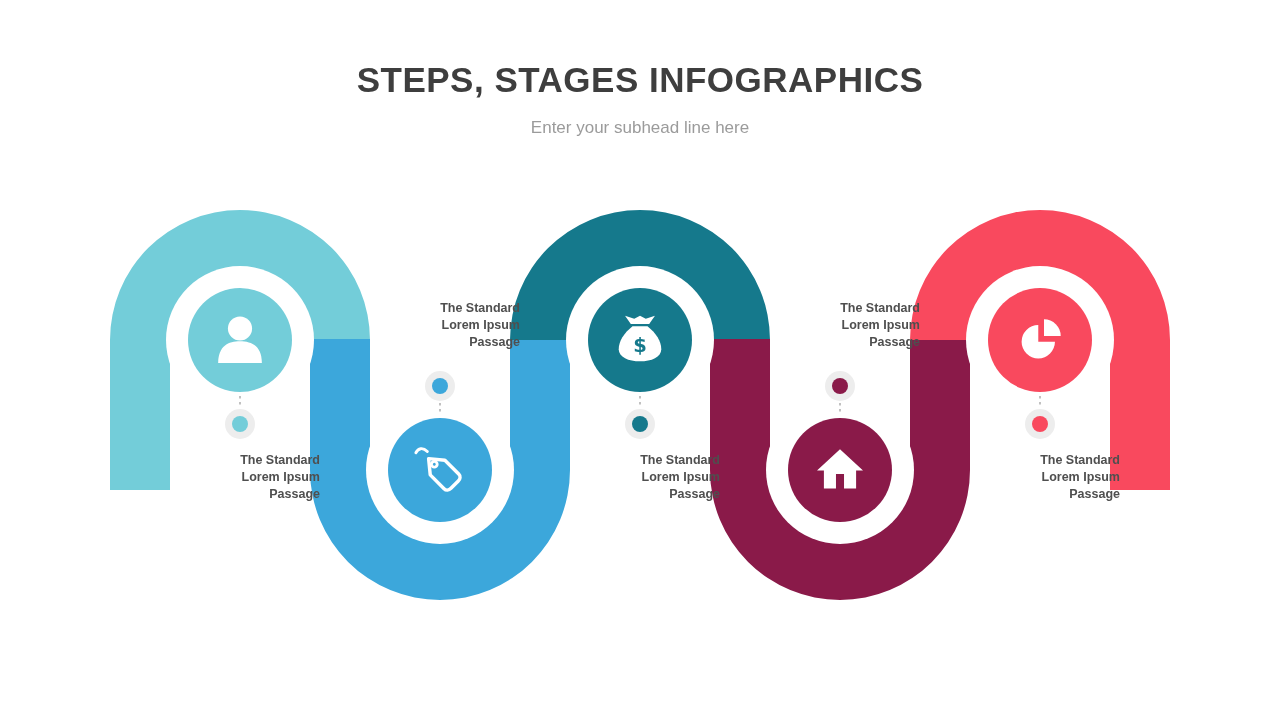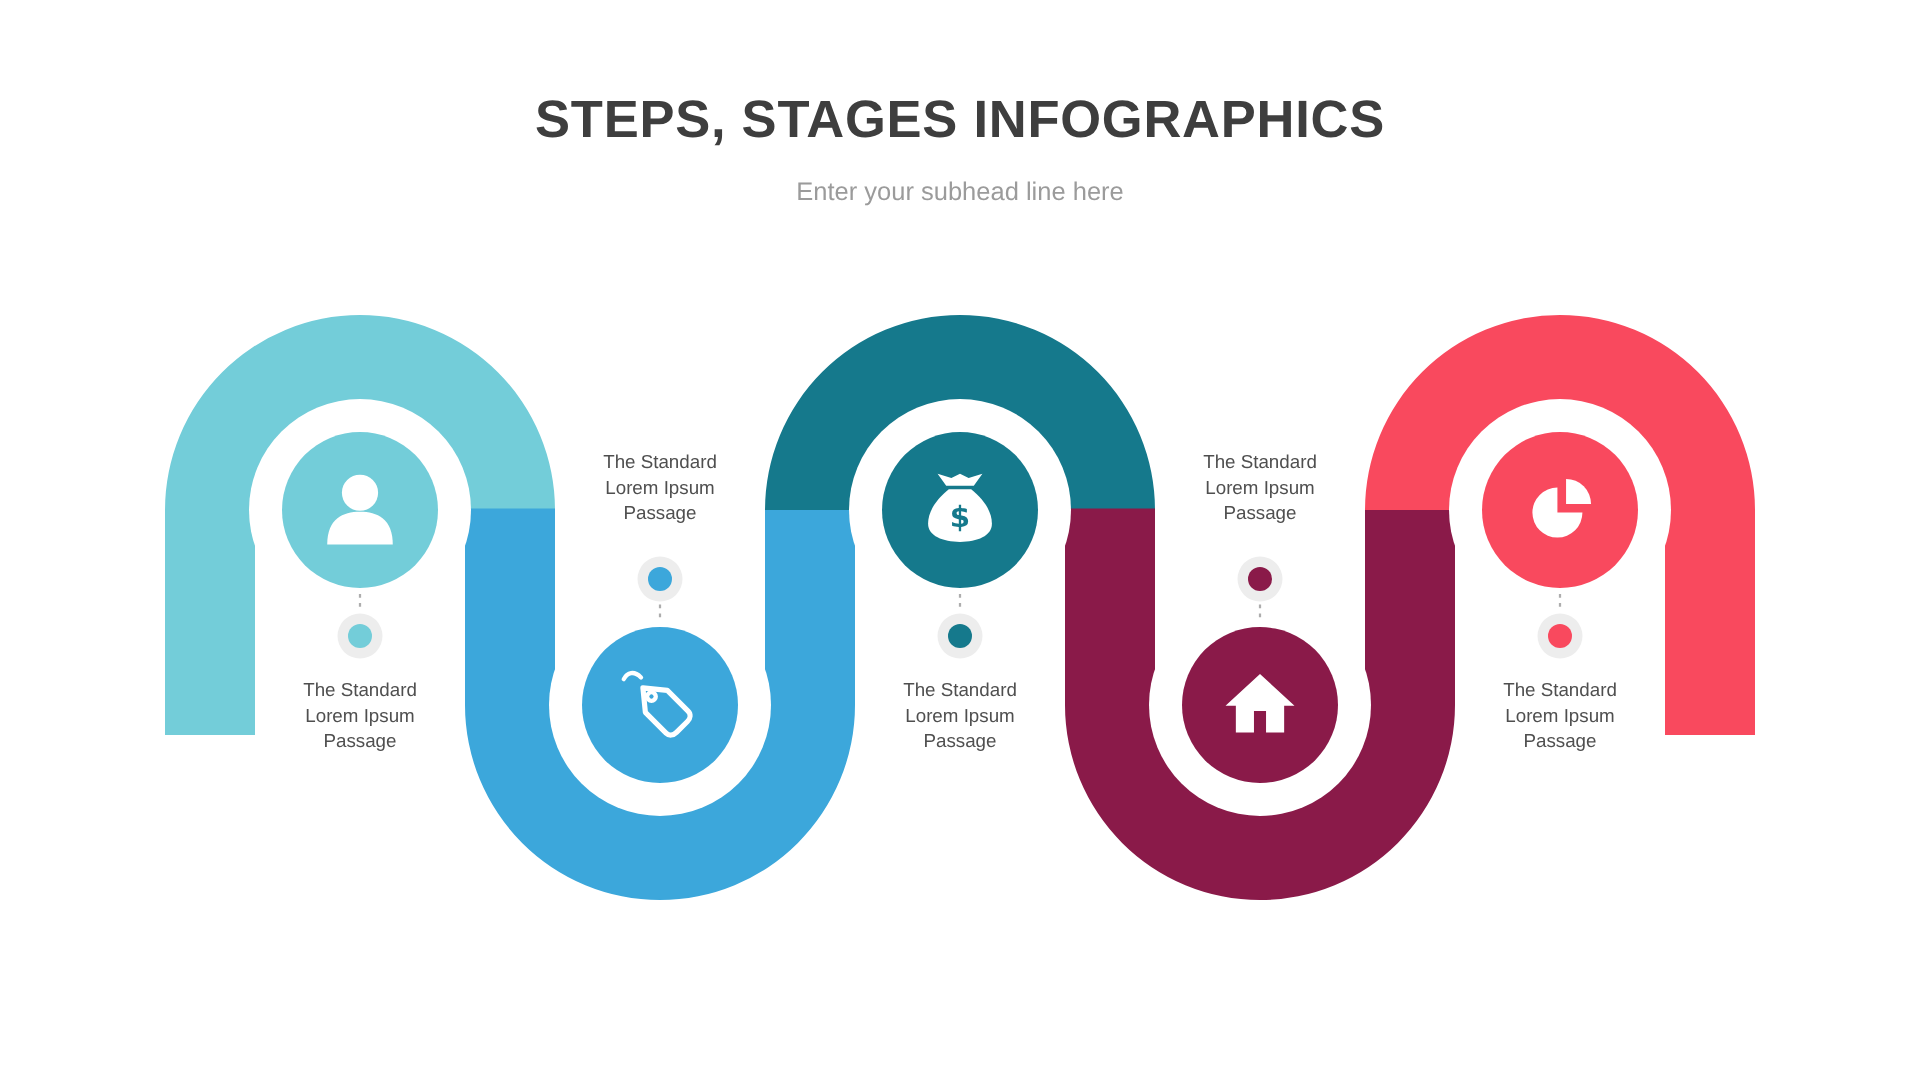--- a/index.html
+++ b/index.html
@@ -12,22 +12,22 @@
     margin:18px;font-size:35px;font-weight:700;letter-spacing:.5px;
     color:var(--title-color,#3e3e3e);
   }
   .subtitle{
     margin:7px 0 0;font-size:17px;font-weight:400;
     color:var(--subtitle-color,#9b9b9b);
   }
   .diagram{position:absolute;top:0;left:0;width:1280px;height:720px;}
   .diagram svg{position:absolute;top:0;left:0;}
   .step-label{
-    position:absolute;width:160px;text-align:center;
-    font-size:12.5px;font-weight:400;line-height:17px;
+    position:absolute;width:160px;text-align:right;
+    font-size:12.5px;font-weight:700;line-height:17px;
     color:var(--label-color,#4f4f4f);
   }
 </style>
 </head>
 <body>
 
 <div class="slide">
   <div class="header">
     <h1 class="title">STEPS, STAGES INFOGRAPHICS</h1>
     <p class="subtitle">Enter your subhead line here</p>

